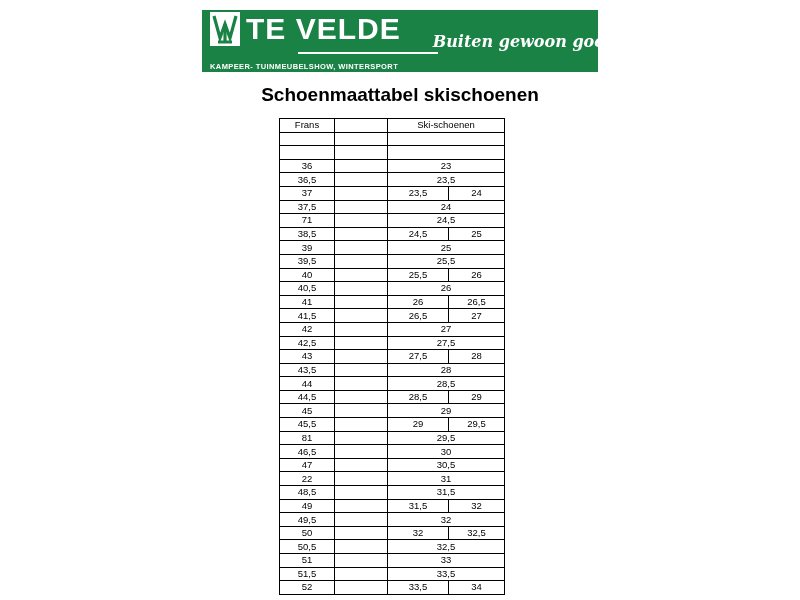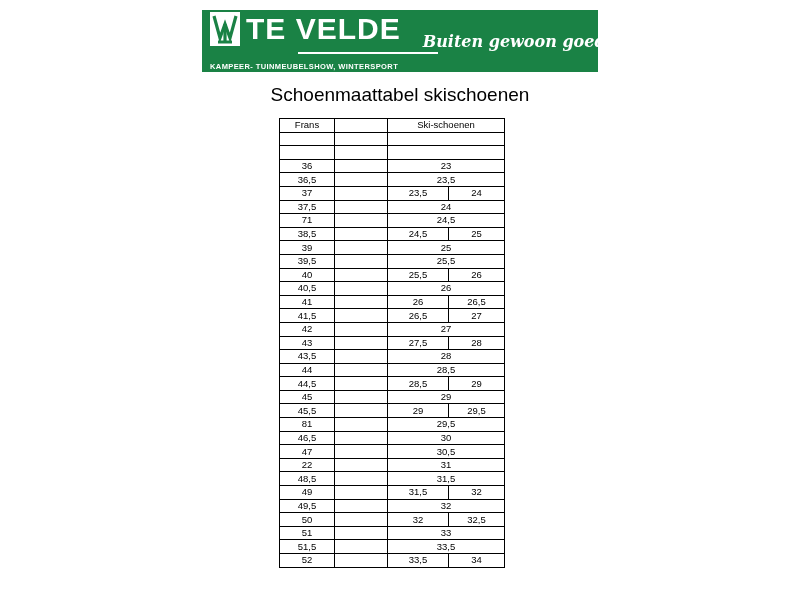--- a/index.html
+++ b/index.html
@@ -67,41 +67,41 @@
     letter-spacing: 0.4px;
     margin-top: 16px;
     white-space: nowrap;
   }
   .logo-slogan {
     color: #ffffff;
     font-family: "DejaVu Serif", serif;
     font-style: italic;
     font-size: 16px;
     font-weight: bold;
-    margin-left: 22px;
+    margin-left: 32px;
     white-space: nowrap;
   }
   .slogan-underline {
     position: absolute;
     left: 298px;
     top: 52px;
     width: 140px;
     height: 2px;
     background: #ffffff;
   }
 
   
   .doc-title {
     position: absolute;
     left: 0;
     top: 84px;
     width: 800px;
     text-align: center;
     font-size: 19px;
-    font-weight: normal;
+    font-weight: bold;
     font-family: "Liberation Sans", sans-serif;
   }
 
   
   .size-table {
     position: absolute;
     left: 279px;
     top: 118px;
     border-collapse: collapse;
     font-size: 9.5px;
@@ -228,20 +228,25 @@
           <td class="col-blank"></td>
           <td class="col-ski-a">26,5</td>
           <td class="col-ski-b">27</td>
         </tr>
         <tr>
           <td class="col-frans">42</td>
           <td class="col-blank"></td>
           <td class="col-ski-a" colspan="2">27</td>
         </tr>
         <tr>
+          <td class="col-frans">42,5</td>
+          <td class="col-blank"></td>
+          <td class="col-ski-a" colspan="2">27,5</td>
+        </tr>
+        <tr>
           <td class="col-frans">43</td>
           <td class="col-blank"></td>
           <td class="col-ski-a">27,5</td>
           <td class="col-ski-b">28</td>
         </tr>
         <tr>
           <td class="col-frans">43,5</td>
           <td class="col-blank"></td>
           <td class="col-ski-a" colspan="2">28</td>
         </tr>
@@ -303,20 +308,25 @@
           <td class="col-blank"></td>
           <td class="col-ski-a" colspan="2">32</td>
         </tr>
         <tr>
           <td class="col-frans">50</td>
           <td class="col-blank"></td>
           <td class="col-ski-a">32</td>
           <td class="col-ski-b">32,5</td>
         </tr>
         <tr>
+          <td class="col-frans">50,5</td>
+          <td class="col-blank"></td>
+          <td class="col-ski-a" colspan="2">32,5</td>
+        </tr>
+        <tr>
           <td class="col-frans">51</td>
           <td class="col-blank"></td>
           <td class="col-ski-a" colspan="2">33</td>
         </tr>
         <tr>
           <td class="col-frans">51,5</td>
           <td class="col-blank"></td>
           <td class="col-ski-a" colspan="2">33,5</td>
         </tr>
         <tr>

